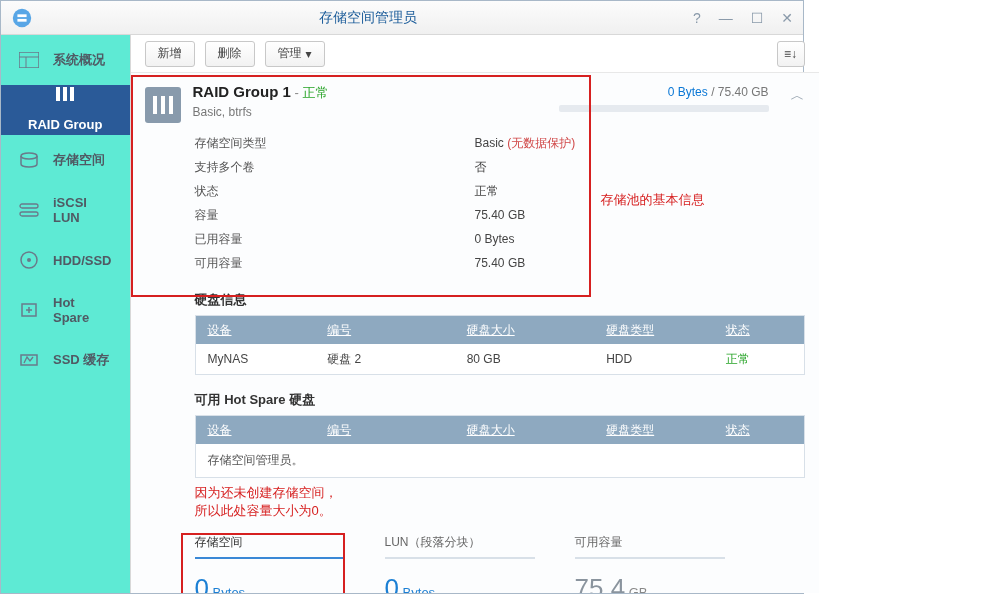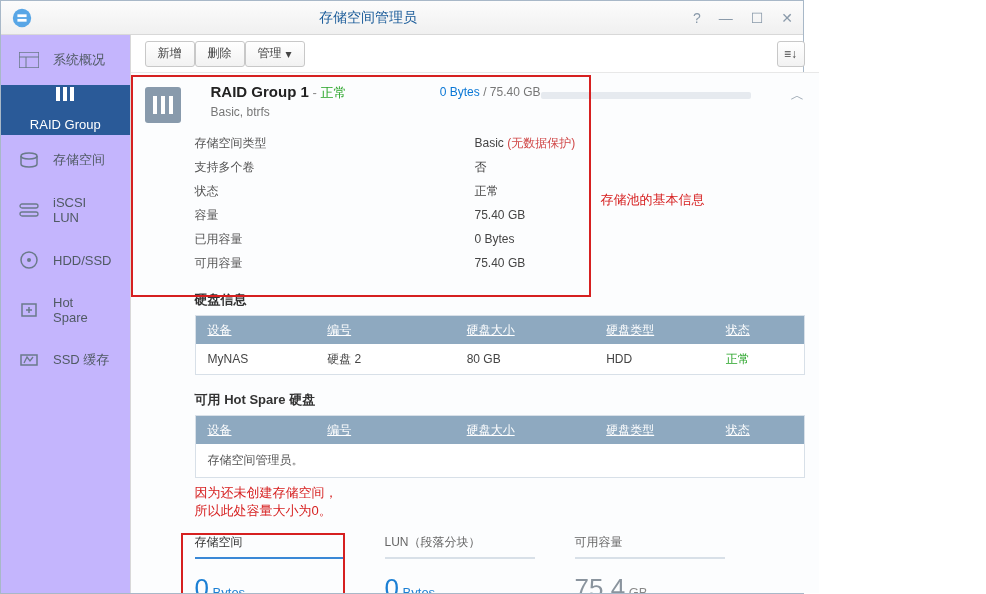--- a/index.html
+++ b/index.html
@@ -4,32 +4,32 @@
 <style>
 * { box-sizing: border-box; margin: 0; padding: 0; }
 body { font-family: "Microsoft YaHei", Arial, sans-serif; font-size: 13px; color: #444; background: #fff; width: 986px; height: 594px; overflow: hidden; }
 .window { width: 804px; height: 594px; border: 1px solid #a8b8c8; display: flex; flex-direction: column; }
 .titlebar { height: 34px; background: linear-gradient(#fcfcfc,#f0f0f0); display: flex; align-items: center; padding: 0 10px; border-bottom: 1px solid #d8d8d8; }
 .titlebar-icon { width: 22px; height: 22px; margin-right: 10px; }
 .titlebar-title { flex: 1; text-align: center; color: #1a5b99; font-size: 14px; font-weight: 500; }
 .titlebar-controls { display: flex; gap: 18px; color: #8a9aaa; font-size: 14px; }
 .titlebar-controls span { cursor: pointer; }
 .body { flex: 1; display: flex; min-height: 0; }
-.sidebar { width: 244px; border-right: 1px solid #d8d8d8; background: #c4b5fd; }
+.sidebar { width: 244px; border-right: 1px solid #d8d8d8; background: #5eead4; font-weight: bold; }
 .sidebar-item { display: flex; align-items: center; height: 50px; padding: 0 18px; gap: 14px; color: #505a64; cursor: pointer; }
 .sidebar-item.selected { background: #2a5a98; color: #fff; flex-direction: column; }
 .sidebar-item .icon { width: 20px; height: 18px; display: flex; align-items: center; justify-content: center; }
 .main { flex: 1; display: flex; flex-direction: column; min-height: 0; }
-.toolbar { height: 38px; border-bottom: 1px solid #e8e8e8; display: flex; align-items: center; padding: 17px 14px; }
+.toolbar { height: 38px; border-bottom: 1px solid #e8e8e8; display: flex; align-items: center; padding: 17px 14px; gap: 10px; }
 .btn { height: 26px; padding: 0 12px; border: 1px solid #c8c8c8; background: linear-gradient(#fff,#f2f2f2); border-radius: 3px; font-size: 12px; color: #444; cursor: pointer; display: inline-flex; align-items: center; gap: 4px; }
 .toolbar .spacer { flex: 1; }
 .icon-btn { width: 28px; justify-content: center; padding: 0; }
 .content { flex: 1; overflow-y: auto; background: #fcfdfe; }
 .list-item { border-bottom: 1px solid #e8e8e8; padding: 10px 14px 18px 14px; }
-.list-header { display: flex; align-items: flex-start; gap: 30px; }
+.list-header { display: flex; align-items: flex-start; gap: 12px; }
 .group-icon { width: 36px; height: 36px; background: #889aac; border-radius: 3px; margin-top: 4px; display:flex; align-items:center; justify-content:center; }
 .header-titles { flex: 1; }
 .header-titles h3 { font-size: 15px; font-weight: bold; color: #222; display: inline; }
 .header-titles .dash { color: #888; }
 .status-ok { color: #2aa52a; }
 .header-titles .sub { color: #777; font-size: 12px; margin-top: 3px; }
 .cap-summary { color: #777; font-size: 12px; white-space: nowrap; margin-top:2px;}
 .cap-summary .used-val { color: #0a77d5; }
 .expand-caret { color: #9aa6b2; font-size: 14px; cursor: pointer; margin-top: 4px; margin-left: 10px; }
 .cap-bar { height: 7px; background: #e6eaef; border-radius: 2px; margin-top: 6px; width: 210px;}
@@ -172,21 +172,21 @@
                   <rect x="10" y="2" width="4" height="18" fill="#fff"></rect>
                   <rect x="18" y="2" width="4" height="18" fill="#fff"></rect>
                 </svg>
             </div>
             <div class="header-titles">
               <h3>RAID Group 1</h3>
               <span class="dash"> - </span>
               <span class="status-ok">正常</span>
               <div class="sub">Basic, btrfs</div>
             </div>
-            <div style="display:flex;align-items:flex-end;">
+            <div style="display:flex;flex-direction:column;align-items:flex-end;">
               <div class="cap-summary">
                 <span class="used-val">0 Bytes</span>
                 <span> / </span>
                 <span>75.40 GB</span>
               </div>
               <div class="cap-bar"></div>
             </div>
             <div class="expand-caret">︿</div>
           </div>
 

